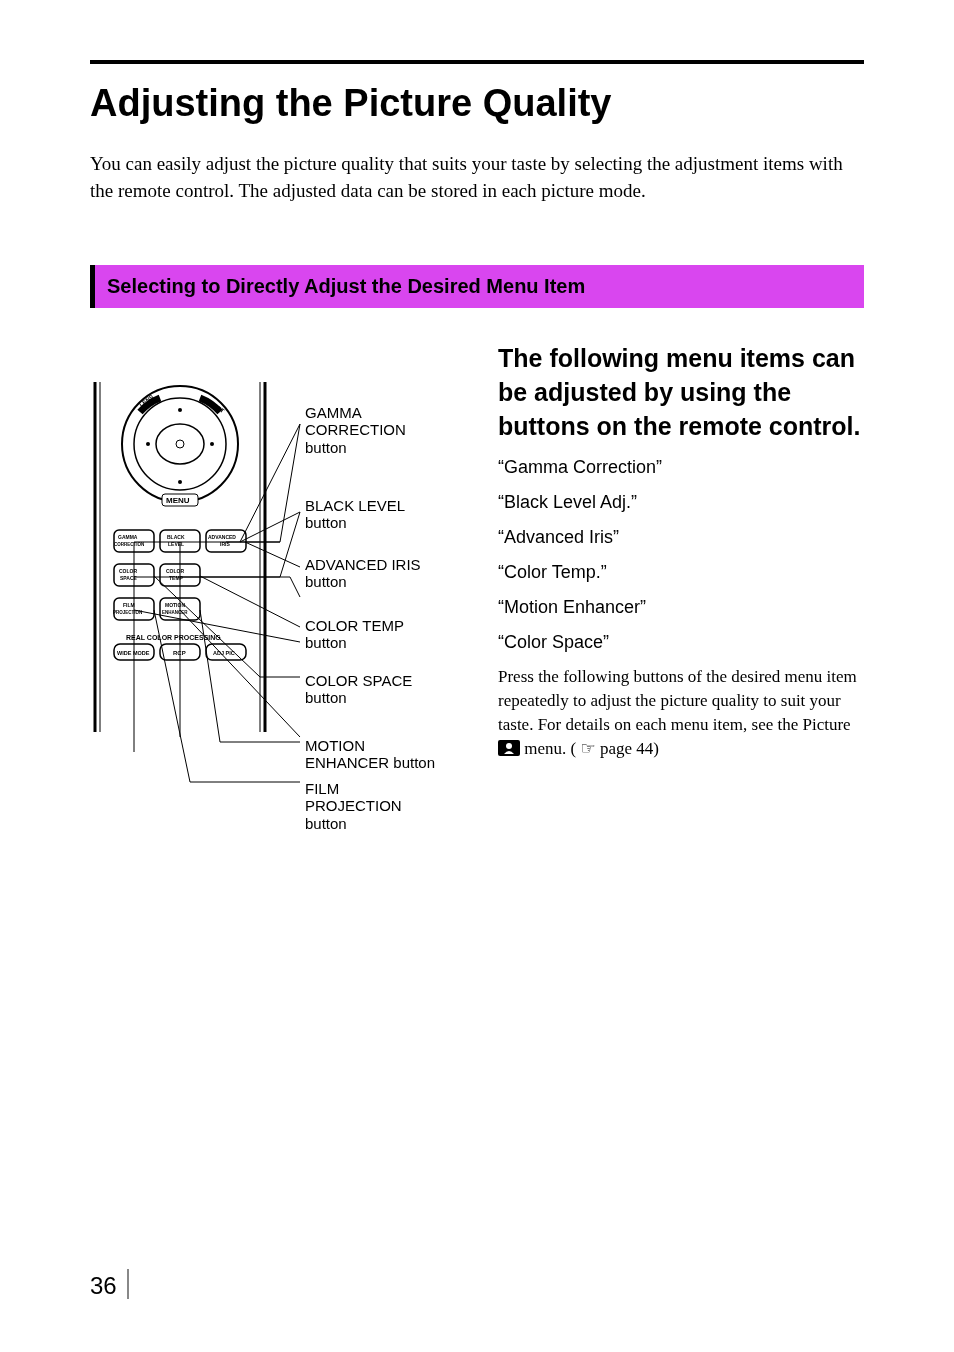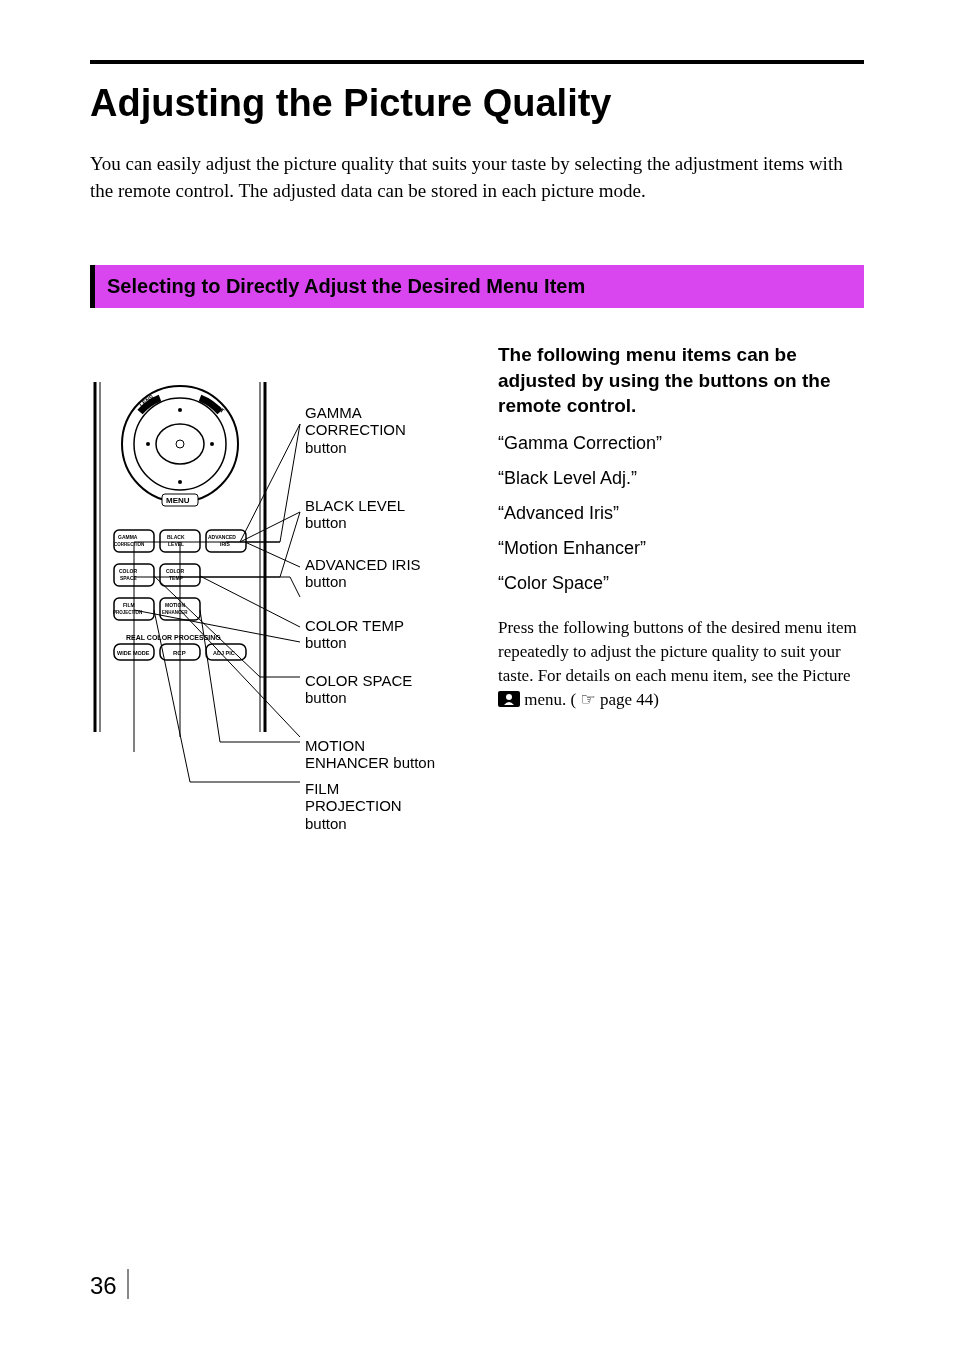--- a/index.html
+++ b/index.html
@@ -59,34 +59,34 @@
     }
     .callout {
       position: absolute;
       font-family: Arial, Helvetica, sans-serif;
       font-size: 15px;
       line-height: 1.15;
     }
     .callout .cb-label { display: block; }
     .lead {
       font-family: Arial, Helvetica, sans-serif;
-      font-size: 19px;
+      font-size: 25px;
       font-weight: bold;
       line-height: 1.35;
     }
     .menu-item {
       font-family: Arial, Helvetica, sans-serif;
       font-size: 18px;
       font-weight: normal;
       margin-top: 14px;
     }
     .body-para {
       font-size: 17px;
       line-height: 1.4;
-      margin-top: 22px;
+      margin-top: 12px;
     }
     .menu-icon {
       display: inline-block;
       vertical-align: -2px;
     }
     .pointing-hand { font-size: 17px; }
     .page-num {
       position: absolute;
       left: 90px;
       bottom: 52px;
@@ -255,20 +255,21 @@
 
     </div>
   </div>
 
   <div class="right-col">
     <p class="lead">The following menu items can be adjusted by using the buttons on the remote control.</p>
 
     <p class="menu-item">“Gamma Correction”</p>
     <p class="menu-item">“Black Level Adj.”</p>
     <p class="menu-item">“Advanced Iris”</p>
+    <p class="menu-item">“Color Temp.”</p>
     <p class="menu-item">“Motion Enhancer”</p>
     <p class="menu-item">“Color Space”</p>
 
     <p class="body-para">
       <span>Press the following buttons of the desired menu item repeatedly to adjust the picture quality to suit your taste.  For details on each menu item, see the Picture </span>
       <svg class="menu-icon" width="22" height="16">
         <rect x="0" y="0" width="22" height="16" rx="2" fill="black"></rect>
         <circle cx="11" cy="6" r="3" fill="white"></circle>
         <path d="M 6 14 Q 11 8 16 14 Z" fill="white"></path>
       </svg>

